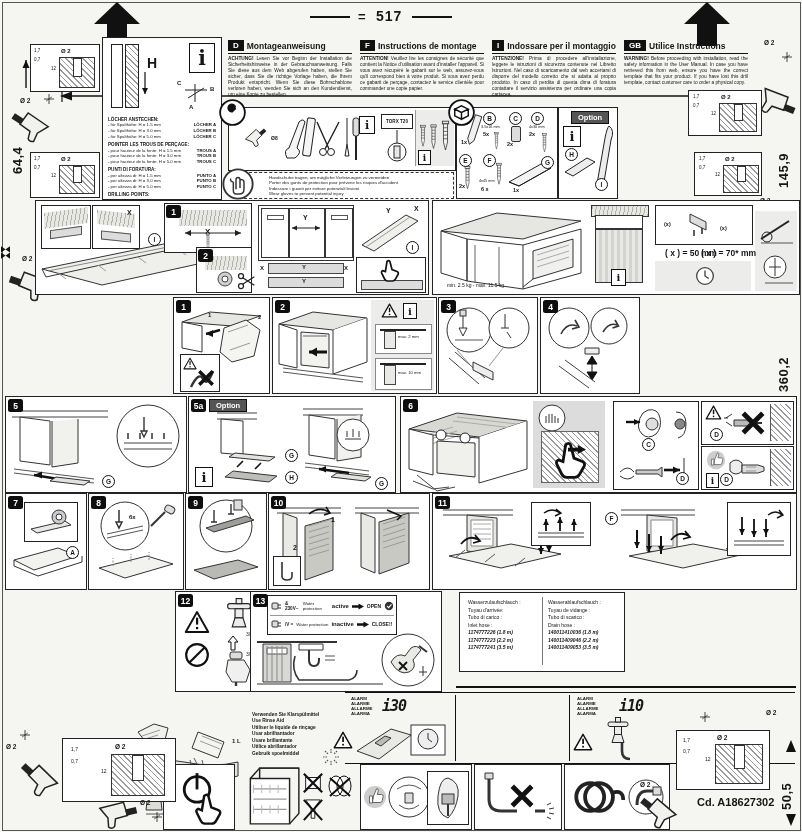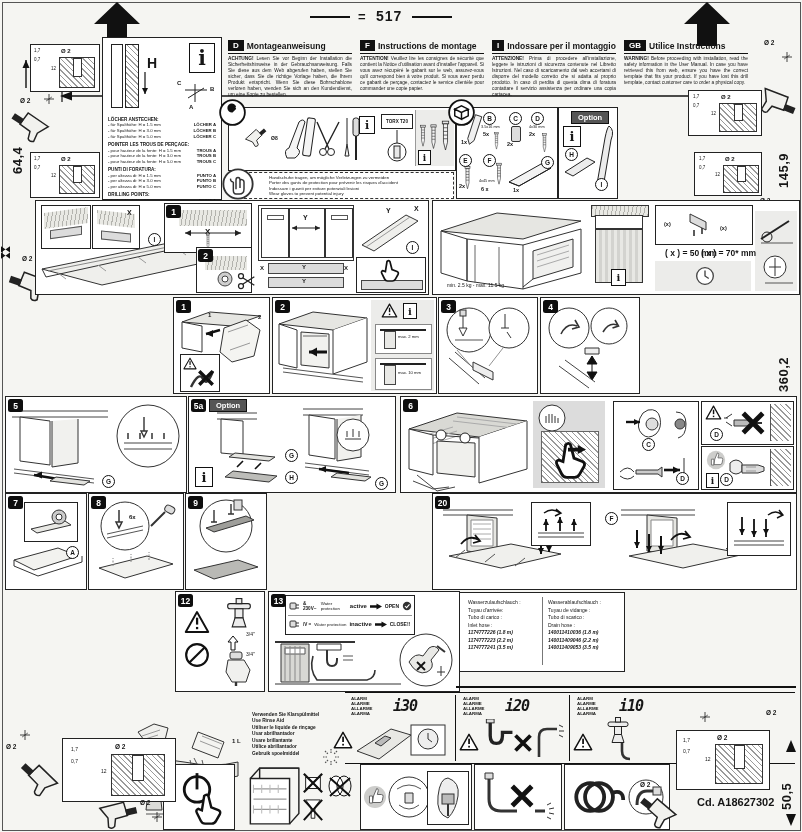--- a/index.html
+++ b/index.html
@@ -878,23 +878,46 @@
   <svg class="p" style="left:8px;top:4px;width:64px;height:58px" viewBox="0 0 64 58">
     <circle cx="32" cy="28" r="26" fill="#fff" stroke="#333"></circle>
     <path d="M12 30 L52 18 l8 4 -40 12 z" fill="#9e9e9a" stroke="#333"></path>
     <path d="M20 24 v-12 m-3 12 h6 m14 -8 v-10 m-3 10 h6" stroke="#333" stroke-width="1.4"></path>
     <rect x="40" y="2" width="8" height="10" fill="#ddd" stroke="#333"></rect>
   </svg>
   <svg class="p" style="left:4px;top:62px;width:72px;height:28px" viewBox="0 0 72 28">
     <path d="M4 14 L48 4 l20 7 -44 12 z" fill="#b9b9b5" stroke="#333"></path>
   </svg>
 </div>
+<div class="bx" style="left:268px;top:493px;width:160px;height:95px">
+  <span class="badge" style="left:2px;top:2px">
+        <span>10</span>
+      </span>
+  <svg class="p" style="left:6px;top:6px;width:146px;height:84px" viewBox="0 0 146 84">
+    <path d="M2 8 h64 M2 13 h64 M80 8 h64 M80 13 h64" stroke="#444"></path>
+    <path d="M8 13 v54 l14 6 V18 z" fill="#e9e9e5" stroke="#333"></path>
+    <path d="M30 26 l28 -8 v52 l-28 10 z" fill="#c9c9c4" stroke="#333"></path>
+    <path d="M34 26 l20 -6 m-20 12 l20 -6 m-20 12 l20 -6 m-20 12 l20 -6 m-20 12 l20 -6 m-20 12 l20 -6" stroke="#999"></path>
+    <path d="M34 14 q10 -8 20 -2 m-3 -5 l4 6 -6 2" fill="none" stroke="#111" stroke-width="1.6"></path>
+    <path d="M86 13 v54 l14 6 V18 z" fill="#e9e9e5" stroke="#333"></path>
+    <path d="M104 22 l30 -9 v50 l-30 11 z" fill="#c9c9c4" stroke="#333"></path>
+    <path d="M108 24 l22 -7 m-22 13 l22 -7 m-22 13 l22 -7 m-22 13 l22 -7 m-22 13 l22 -7" stroke="#999"></path>
+    <path d="M112 10 l14 6 -4 4" fill="none" stroke="#111" stroke-width="1.6"></path>
+  </svg>
+  <span class="t b" style="left:62px;top:22px;font-size:7px">1</span>
+  <span class="t b" style="left:24px;top:50px;font-size:7px">2</span>
+  <div class="bx" style="left:4px;top:62px;width:26px;height:28px">
+    <svg class="p" style="left:4px;top:3px;width:18px;height:22px" viewBox="0 0 18 22">
+          <path d="M4 2 v14 q0 4 5 4 t5 -4 v-4" fill="none" stroke="#333" stroke-width="1.6"></path>
+        </svg>
+  </div>
+</div>
 <div class="bx" style="left:432px;top:493px;width:363px;height:95px">
   <span class="badge" style="left:2px;top:2px">
-        <span>20</span>
+        <span>11</span>
       </span>
   <svg class="p" style="left:8px;top:6px;width:160px;height:86px" viewBox="0 0 160 86">
     <path d="M2 10 h70 M2 15 h70" stroke="#444"></path>
     <path d="M26 15 v36 l30 4 V18 z" fill="#e6e6e2" stroke="#333"></path>
     <path d="M30 20 h22 v26 h-22 z" fill="#fff" stroke="#888"></path>
     <path d="M32 24 h18 m-18 5 h18 m-18 5 h18 m-18 5 h18" stroke="#aaa"></path>
     <path d="M8 56 L70 44 l50 10 -60 14 z" fill="#f0f0ed" stroke="#333"></path>
     <path d="M14 58 l10 -8 m20 12 l10 -8 m20 12 l10 -8" stroke="#555"></path>
     <path d="M20 44 q8 -10 18 -4 m-4 -5 l5 6 -7 2" fill="none" stroke="#111" stroke-width="1.8"></path>
     <path d="M100 40 v14 m8 -16 v14" stroke="#111" stroke-width="2"></path>
@@ -949,21 +972,21 @@
   <svg class="p" style="left:52px;top:44px;width:10px;height:14px" viewBox="0 0 10 14">
         <path d="M5 0 l5 6 h-3 v8 h-4 V6 h-3 z" fill="#fff" stroke="#111"></path>
       </svg>
   <svg class="p" style="left:46px;top:58px;width:34px;height:36px" viewBox="0 0 34 36">
     <rect x="8" y="2" width="12" height="7" rx="2" fill="#ddd" stroke="#333"></rect>
     <path d="M6 10 h16 l6 10 -4 12 h-14 l-6 -10 z" fill="#f0f0ee" stroke="#333"></path>
     <path d="M14 32 v4" stroke="#333" stroke-width="2.4"></path>
   </svg>
   <span class="t" style="left:70px;top:60px;font-size:5px">3/4"</span>
 </div>
-<div class="bx" style="left:268px;top:591px;width:190px;height:99px">
+<div class="bx" style="left:250px;top:591px;width:190px;height:99px">
   <span class="badge" style="left:2px;top:2px">
         <span>13</span>
       </span>
   <div class="bx" style="left:16px;top:3px;width:128px;height:38px;border-width:1.4px">
     <div class="p" style="left:2px;top:2px;width:124px;height:16px;display:flex;align-items:center;gap:3px">
       <svg style="width:12px;height:12px;flex:none" viewBox="0 0 12 12">
             <rect x="2" y="3" width="6" height="6" rx="1" fill="#ddd" stroke="#333"></rect>
             <path d="M8 5 h3 M8 8 h3" stroke="#333"></path>
           </svg>
       <span style="font-size:4.6px;font-weight:bold">&amp; 230V~</span>
@@ -1061,55 +1084,33 @@
 </svg>
 
 <div class="p" style="left:345px;top:692px;width:450px;height:70px;border-top:1.6px solid #111;border-bottom:1.6px solid #111">
   <div class="p" style="left:0;top:0;width:108px;height:70px">
     <div class="p aw" style="left:6px;top:3px">
       <div>ALARM</div>
       <div>ALARME</div>
       <div>ALLARME</div>
       <div>ALARMA</div>
     </div>
-    <span class="t seg" style="left:48px;top:6px">i30</span>
+    <span class="t seg" style="left:37px;top:6px">i30</span>
     <svg class="p" style="left:-12px;top:38px;width:20px;height:18px">
           <use href="#s-warn"></use>
         </svg>
     <svg class="p" style="left:10px;top:26px;width:92px;height:42px" viewBox="0 0 92 42">
       <path d="M2 32 L36 10 l20 6 -32 24 z" fill="#e8e8e4" stroke="#333"></path>
       <path d="M20 24 l10 -7 6 2 -10 8 z" fill="#bbb" stroke="#333"></path>
       <rect x="56" y="6" width="34" height="30" fill="#fff" stroke="#333"></rect>
       <circle cx="73" cy="20" r="10" fill="#eee" stroke="#333"></circle>
       <path d="M73 14 v6 l4 3" fill="none" stroke="#333"></path>
     </svg>
   </div>
   <div class="p" style="left:110px;top:2px;height:66px;border-left:1.4px solid #111"></div>
-  <div class="p" style="left:112px;top:0;width:110px;height:70px">
-    <div class="p aw" style="left:6px;top:3px">
-      <div>ALARM</div>
-      <div>ALARME</div>
-      <div>ALLARME</div>
-      <div>ALARMA</div>
-    </div>
-    <span class="t seg" style="left:48px;top:6px">i20</span>
-    <svg class="p" style="left:2px;top:40px;width:20px;height:18px">
-          <use href="#s-warn"></use>
-        </svg>
-    <svg class="p" style="left:24px;top:26px;width:34px;height:40px">
-          <use href="#s-siphon"></use>
-        </svg>
-    <svg class="p" style="left:56px;top:40px;width:20px;height:20px">
-          <use href="#s-x"></use>
-        </svg>
-    <svg class="p" style="left:74px;top:30px;width:34px;height:36px" viewBox="0 0 34 36">
-      <path d="M8 34 v-20 q0 -8 8 -8 h10" fill="none" stroke="#333" stroke-width="2.6"></path>
-      <path d="M28 2 l4 2 m-4 4 l5 0 m-5 4 l4 2" stroke="#333"></path>
-    </svg>
-  </div>
   <div class="p" style="left:224px;top:2px;height:66px;border-left:1.4px solid #111"></div>
   <div class="p" style="left:226px;top:0;width:108px;height:70px">
     <div class="p aw" style="left:6px;top:3px">
       <div>ALARM</div>
       <div>ALARME</div>
       <div>ALLARME</div>
       <div>ALARMA</div>
     </div>
     <span class="t seg" style="left:48px;top:6px">i10</span>
     <svg class="p" style="left:2px;top:40px;width:20px;height:18px">

